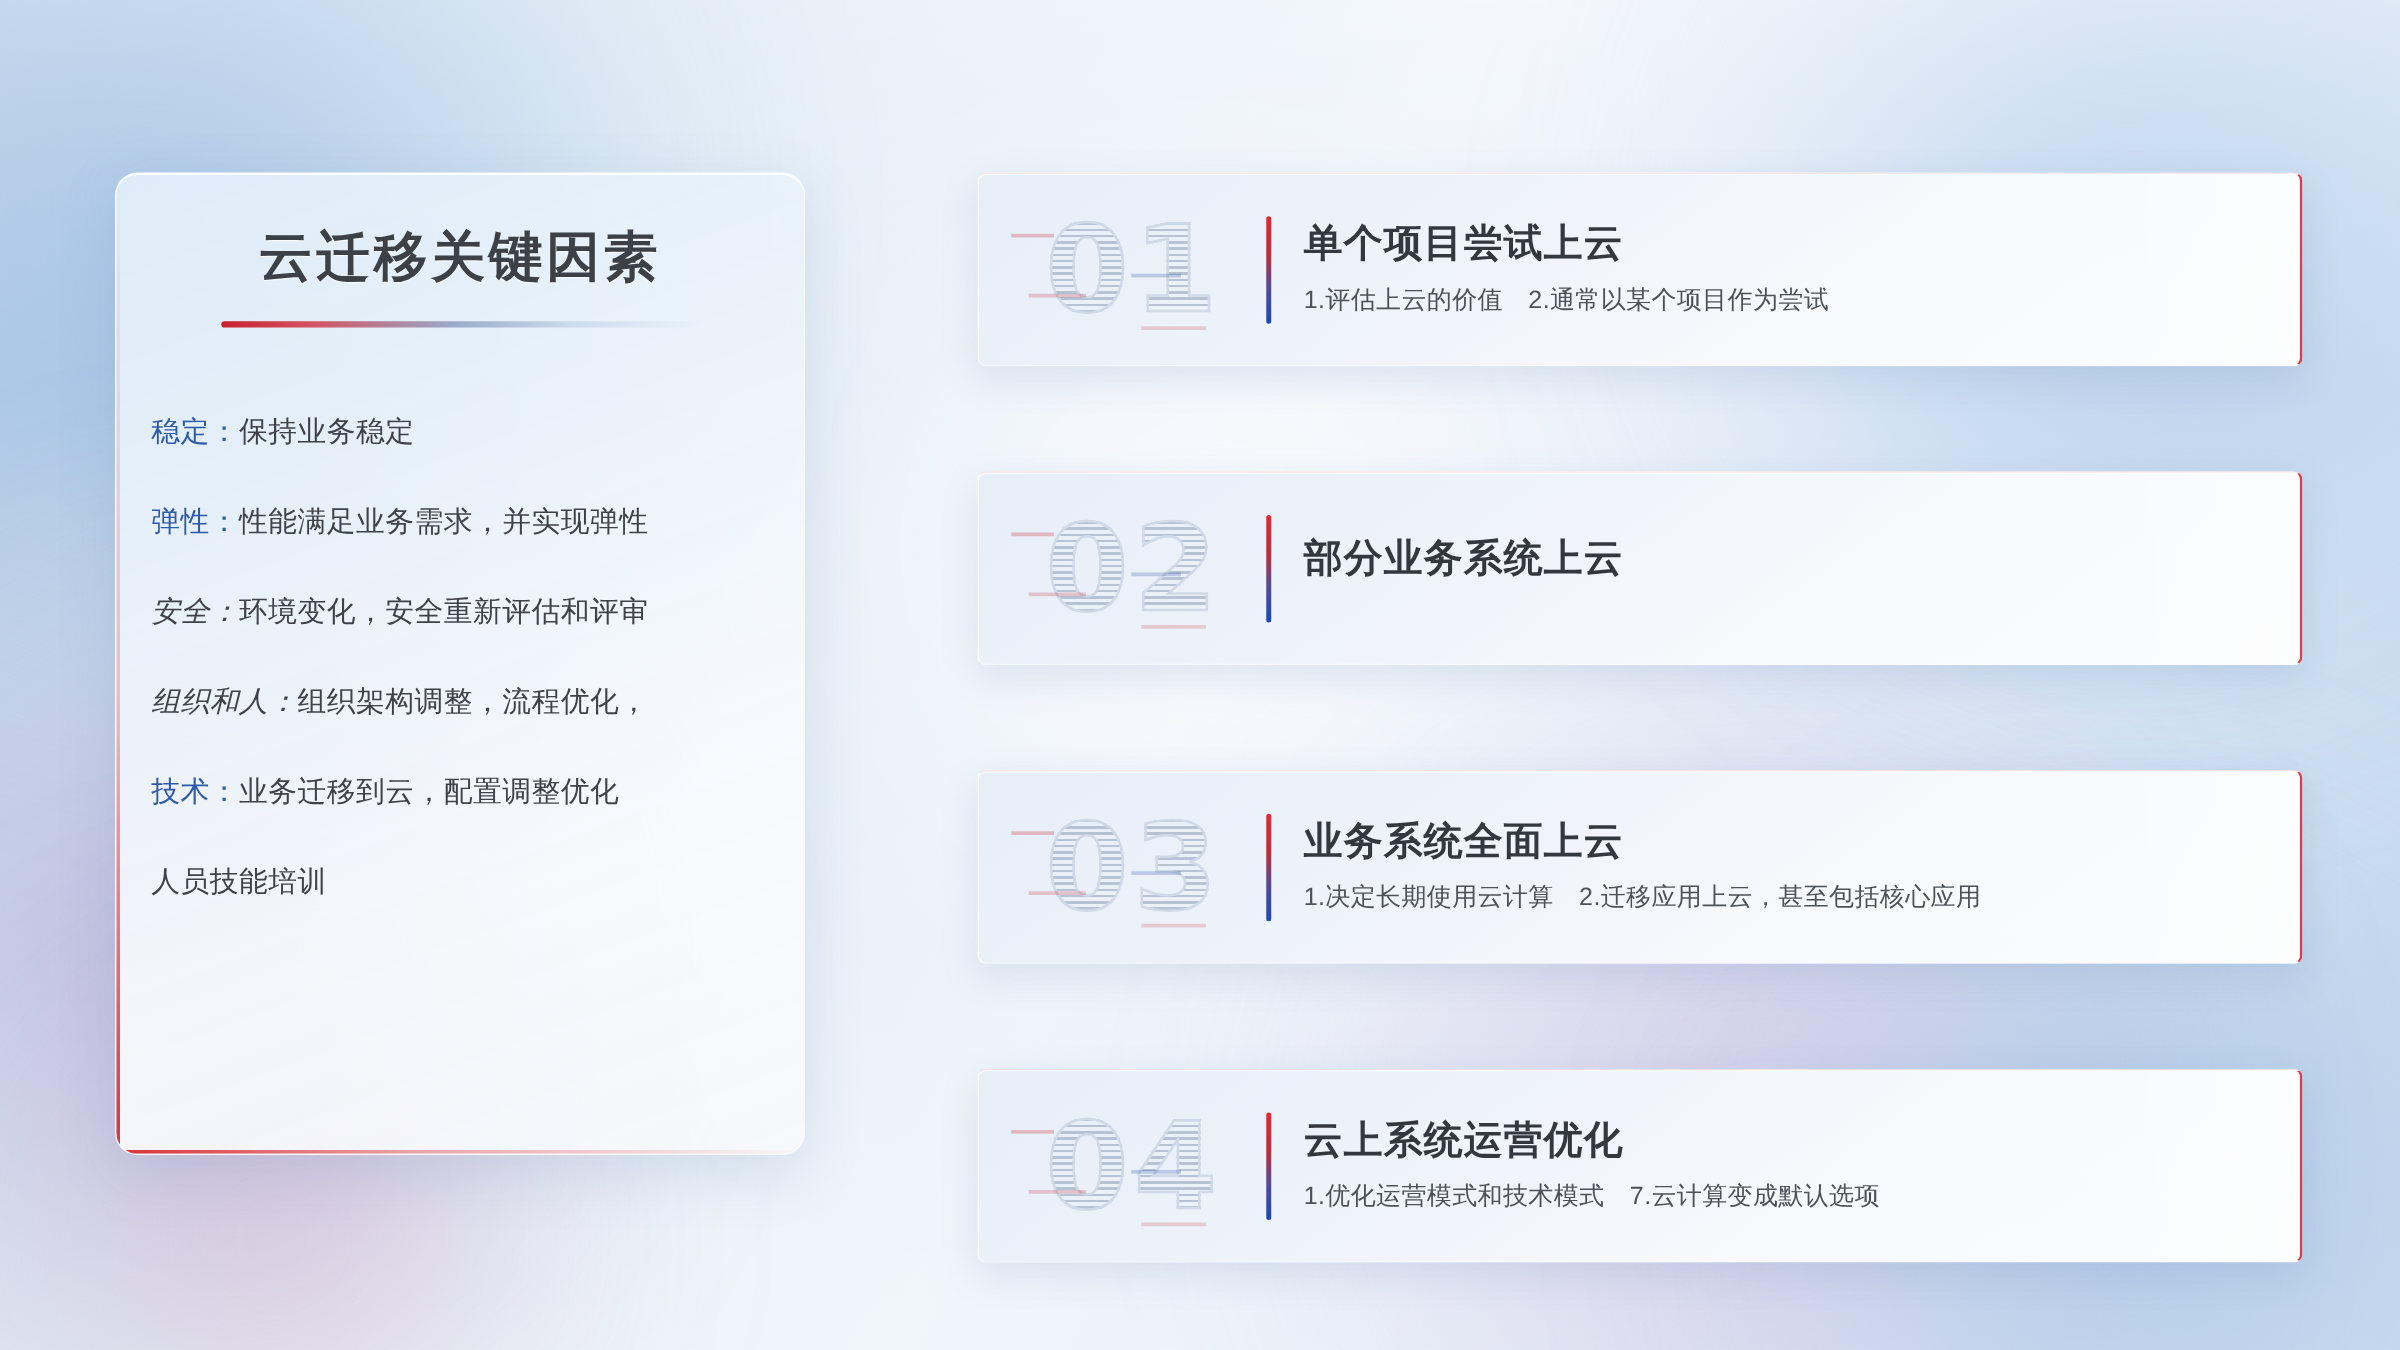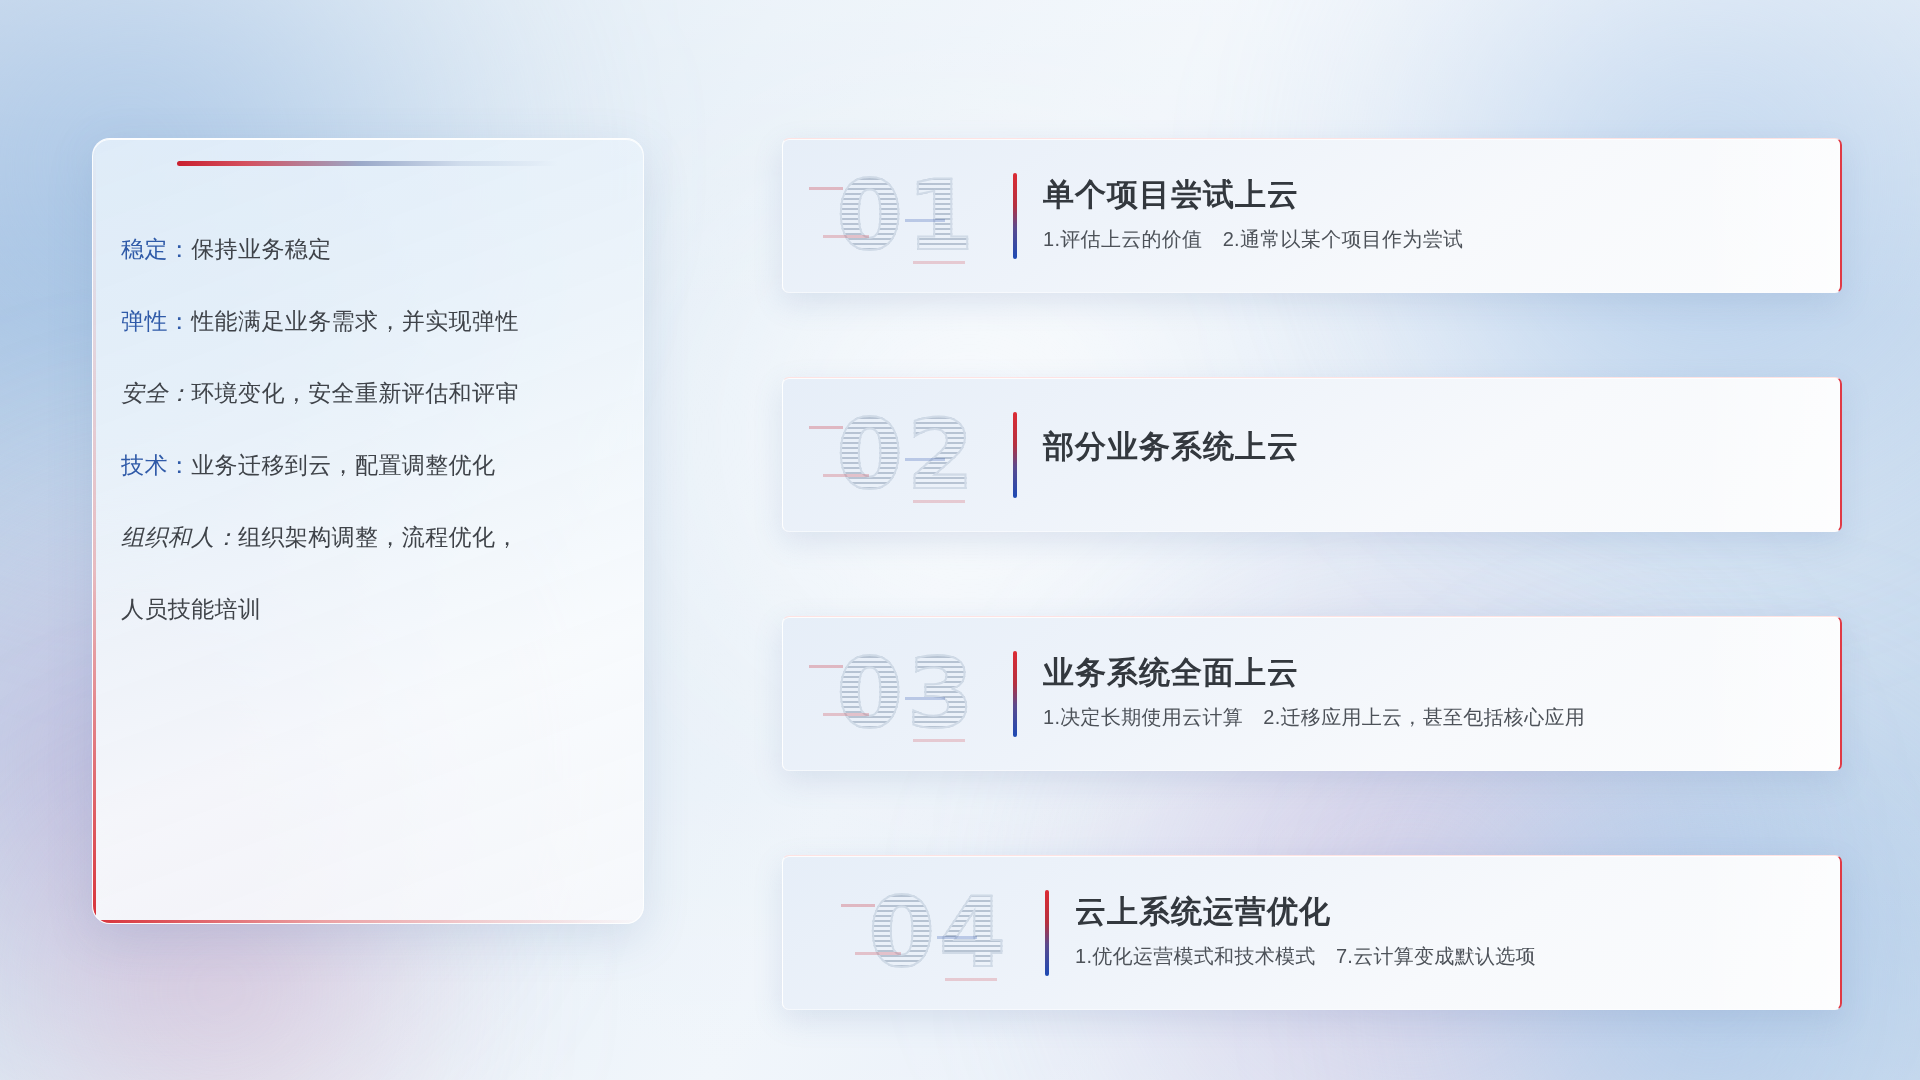--- a/index.html
+++ b/index.html
@@ -78,21 +78,21 @@
     border-radius:7px;
     background:linear-gradient(145deg, #e6eef8 0%, #eef3fa 34%, #f7f9fc 64%, #fbfcfd 100%);
     border-top:1.5px solid rgba(255,226,226,.95);
     border-left:1.5px solid rgba(255,255,255,.85);
     border-bottom:1px solid rgba(255,255,255,.6);
     border-right:2px solid #e03a45;
     box-shadow:0 10px 30px rgba(92,126,172,.16), inset 0 1px 0 rgba(255,255,255,.85);
     overflow:hidden;
     display:flex; align-items:center;
   }
-  .step-card:last-child { margin-bottom:14px;padding-left:32px; }
+  .step-card:last-child { margin-bottom:14px; }
   .step-card::after{
     content:""; position:absolute; right:0; top:0; width:150px; height:100%;
     background:linear-gradient(90deg, rgba(255,255,255,0), rgba(255,255,255,.55));
     pointer-events:none;
   }
 
   .step-num {
     position:relative; width:196px; height:118px; margin-left:26px; flex:none;
     display:flex; align-items:center; justify-content:center;
   }
@@ -140,38 +140,39 @@
   <div class="blob blob-b"></div>
   <div class="blob blob-c"></div>
   <div class="blob blob-d"></div>
   <div class="blob blob-e"></div>
   <div class="blob blob-f"></div>
   <div class="blob blob-g"></div>
   <div class="haze"></div>
 </div>
 
 <section id="left-panel">
+  <h1 class="panel-title">云迁移关键因素</h1>
   <div class="title-rule"></div>
   <div class="factor-list">
     <div class="factor-row">
       <span class="k">稳定：</span><span>保持业务稳定</span>
     </div>
     <div class="factor-row">
       <span class="k">弹性：</span><span>性能满足业务需求，并实现弹性</span>
     </div>
     <div class="factor-row plain">
       <span class="k">安全：</span><span>环境变化，安全重新评估和评审</span>
     </div>
+    <div class="factor-row plain">
+      <span class="k">组织和人：</span><span>组织架构调整，流程优化，</span>
+    </div>
     <div class="factor-row">
       <span class="k">技术：</span><span>业务迁移到云，配置调整优化</span>
     </div>
     <div class="factor-row plain">
-      <span class="k">组织和人：</span><span>组织架构调整，流程优化，</span>
-    </div>
-    <div class="factor-row plain">
       <span class="k"></span><span>人员技能培训</span>
     </div>
   </div>
 </section>
 
 <section id="steps">
 
   <article class="step-card">
     <div class="step-num">
       <span class="digits">01</span>

